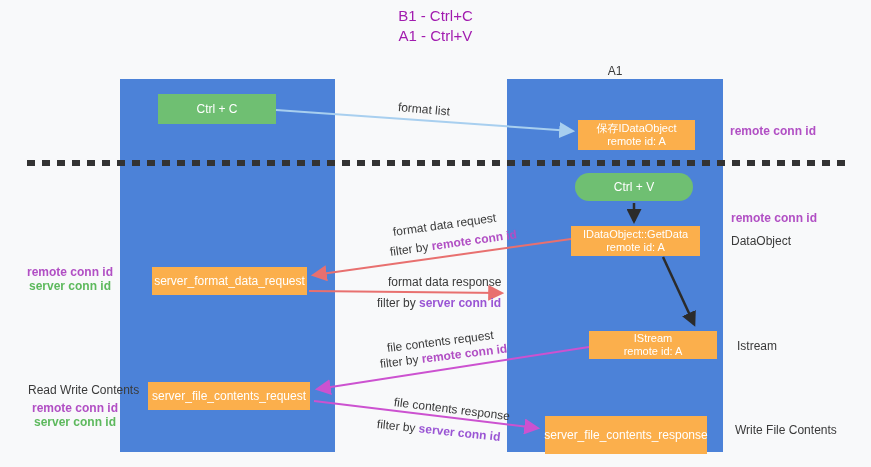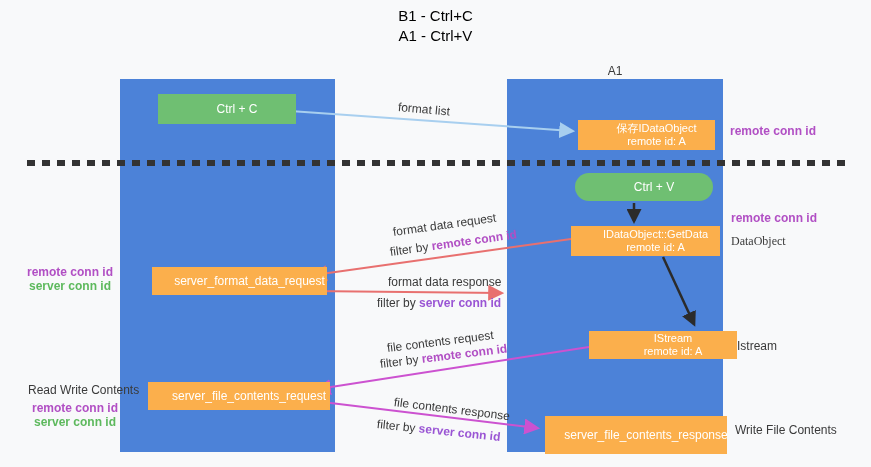--- a/index.html
+++ b/index.html
@@ -3,26 +3,26 @@
 <meta charset="utf-8">
 <style>
   html,body{margin:0;padding:0;background:#f8f9fa;}
   #canvas{
     position:relative;width:871px;height:467px;overflow:hidden;
     background:#f8f9fa;
     font-family:"Liberation Sans",sans-serif;
     color:#3c3c3c;
   }
   .abs{position:absolute;}
-  .title{width:871px;text-align:center;font-size:15px;color:#000000;line-height:20px;}
+  .title{width:871px;text-align:center;font-size:15px;color:#a21caf;line-height:20px;}
   .col-header{text-align:center;font-size:12px;line-height:14px;color:#3a3a3a;}
   .lifeline{background:#4c82d8;}
   .node{
     display:flex;flex-direction:column;align-items:center;justify-content:center;
-    color:#ffffff;font-size:12px;text-align:left;line-height:13px;padding-left:20px;
+    color:#ffffff;font-size:12px;text-align:left;line-height:13px;
   }
   .node.green{background:#6fbf72;}
   .node.orange{background:#fbaf4c;}
   .node .l2{font-size:11px;}
   .two-line{font-size:11px;}
   .side-label{font-size:12px;white-space:nowrap;}
   .purple{color:#b14fc4;font-weight:bold;}
   .purple2{color:#9a55d4;font-weight:bold;}
   .greent{color:#5db95d;font-weight:bold;}
   .darkt{color:#3a3a3a;}
@@ -101,21 +101,21 @@
   <div class="abs node orange" style="left:148px;top:382px;width:162px;height:28px;">
     <span>server_file_contents_request</span>
   </div>
 
   <div class="abs node orange" style="left:545px;top:416px;width:162px;height:38px;">
     <span>server_file_contents_response</span>
   </div>
 
   <div class="abs side-label purple" style="left:730px;top:124px;">remote conn id</div>
   <div class="abs side-label purple" style="left:731px;top:211px;">remote conn id</div>
-  <div class="abs side-label darkt" style="left:731px;top:234px;font-family:Liberation Serif, serif;">DataObject</div>
+  <div class="abs side-label darkt" style="left:731px;top:234px;">DataObject</div>
   <div class="abs side-label darkt" style="left:737px;top:339px;">Istream</div>
   <div class="abs side-label darkt" style="left:735px;top:423px;">Write File Contents</div>
 
   <div class="abs side-label purple" style="left:27px;top:265px;">remote conn id</div>
   <div class="abs side-label greent" style="left:29px;top:279px;">server conn id</div>
   <div class="abs side-label darkt" style="left:28px;top:383px;">Read Write Contents</div>
   <div class="abs side-label purple" style="left:32px;top:401px;">remote conn id</div>
   <div class="abs side-label greent" style="left:34px;top:415px;">server conn id</div>
 
   <div class="abs edge-label" style="left:398px;top:100px;transform:rotate(5deg);">format list</div>

